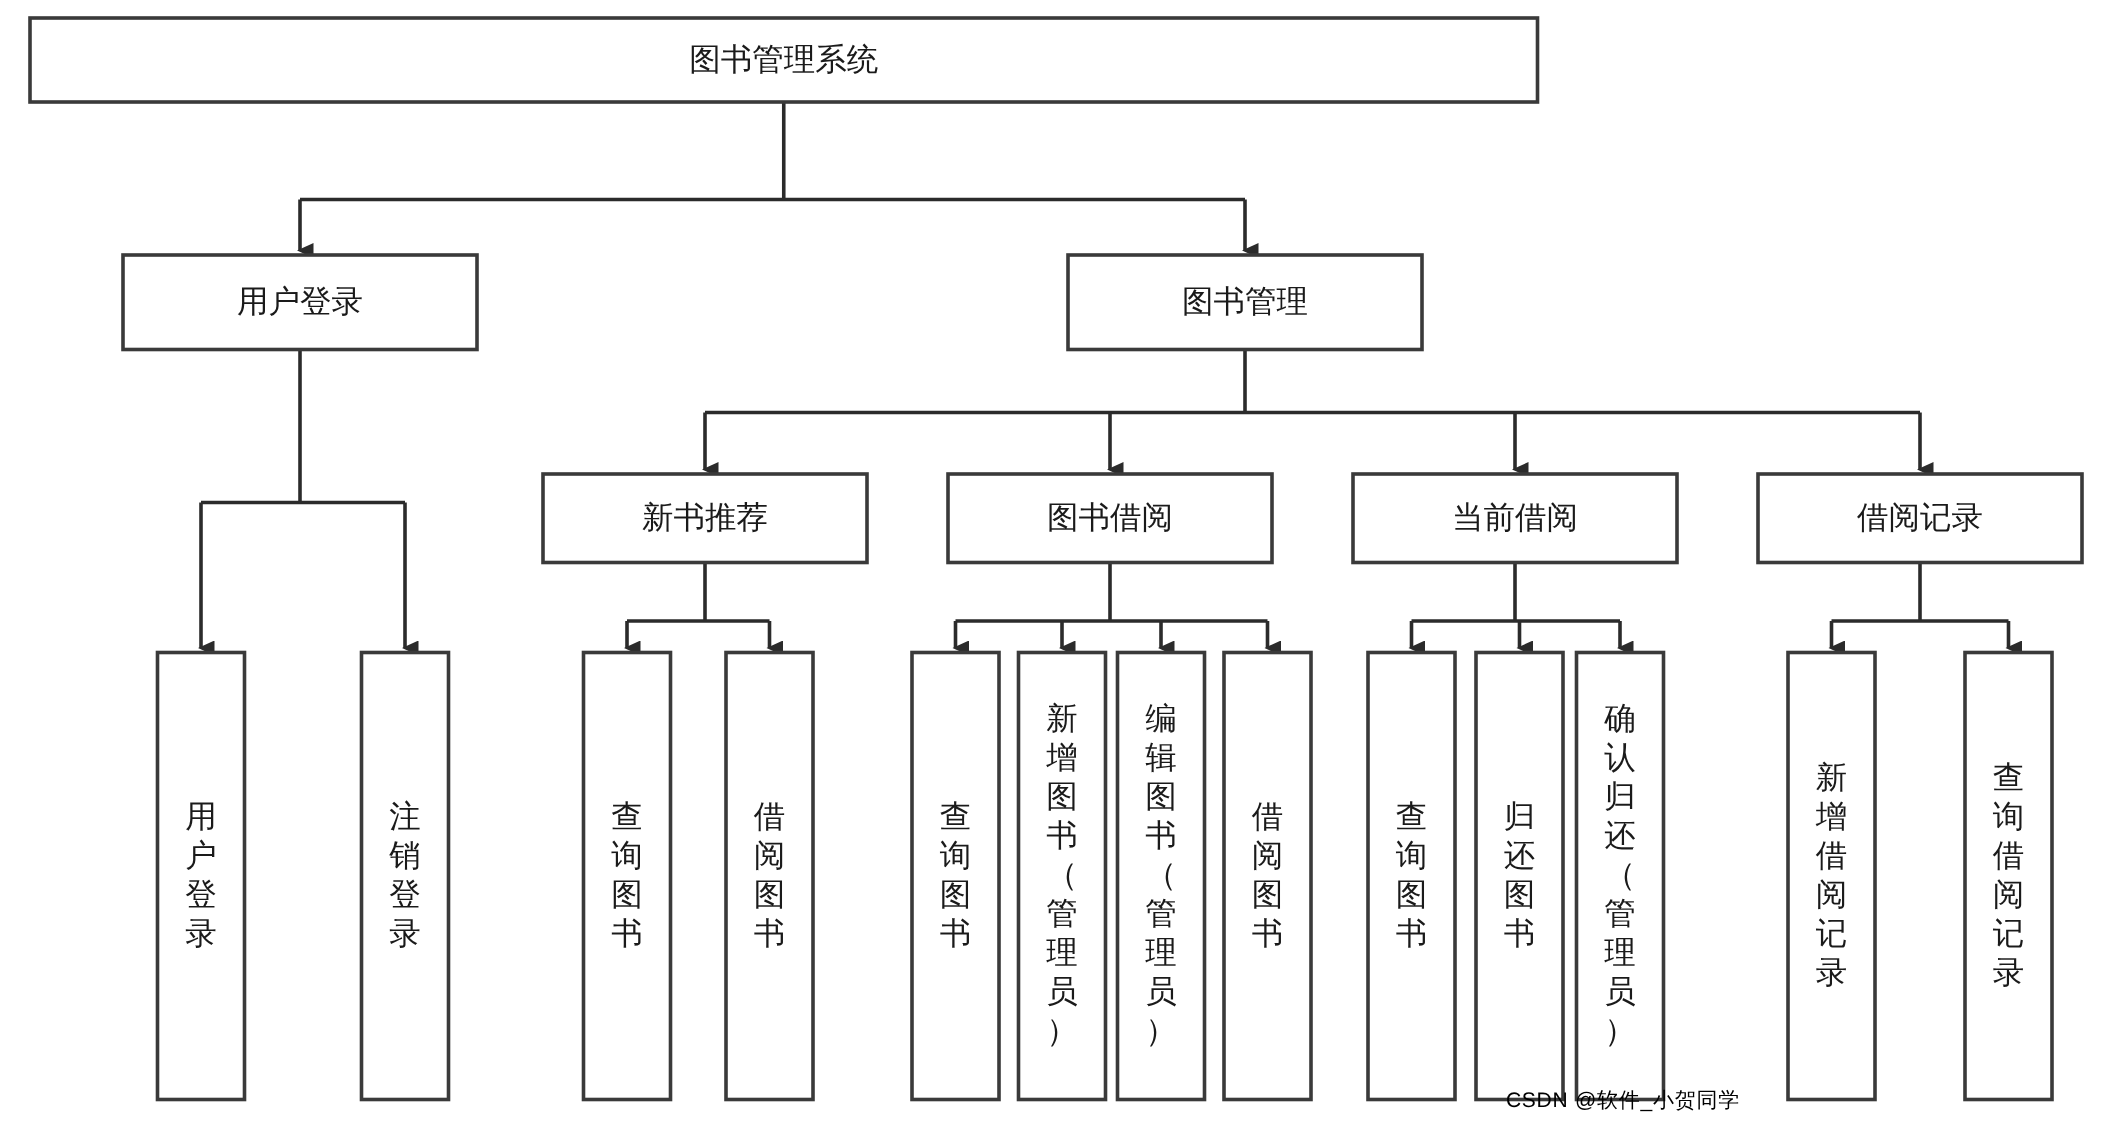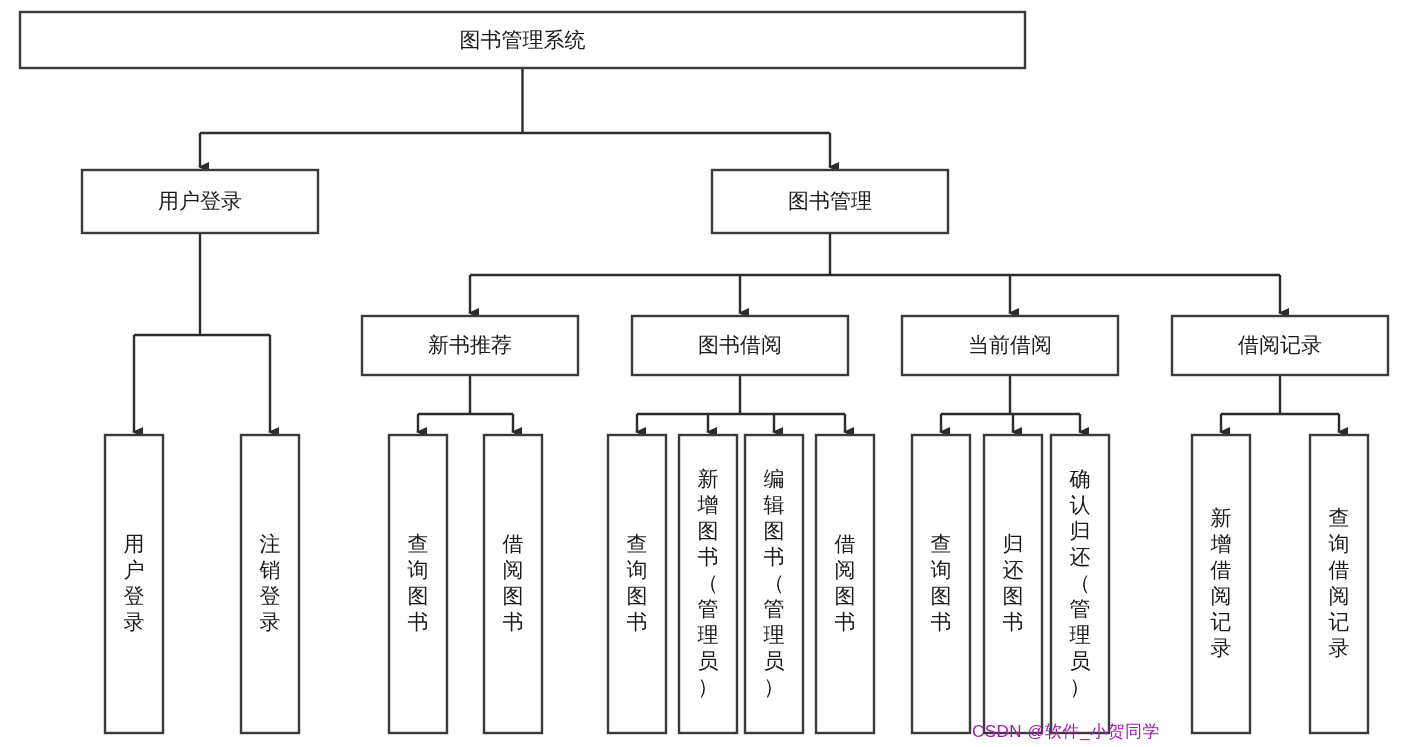--- a/index.html
+++ b/index.html
@@ -20,22 +20,22 @@
     font-family:"Liberation Sans","DejaVu Sans",sans-serif;
     font-size:21px;fill:#1a1a1a;
     dominant-baseline:middle;text-anchor:middle;
   }
   .edge{stroke:#2b2b2b;stroke-width:2.4;fill:none;}
   .arrow-head{fill:#2b2b2b;stroke:none;}
   .watermark{
     position:absolute;
     right:8px;bottom:4px;
     font-family:"Liberation Sans","DejaVu Sans",sans-serif;
-    font-size:17px;
-    color:#a21caf;
+    font-size:14px;
+    color:#000000;
     white-space:nowrap;
     letter-spacing:0.5px;
     pointer-events:none;
   }
 </style>
 </head>
 <body>
 
 <div id="diagram-root">
 

